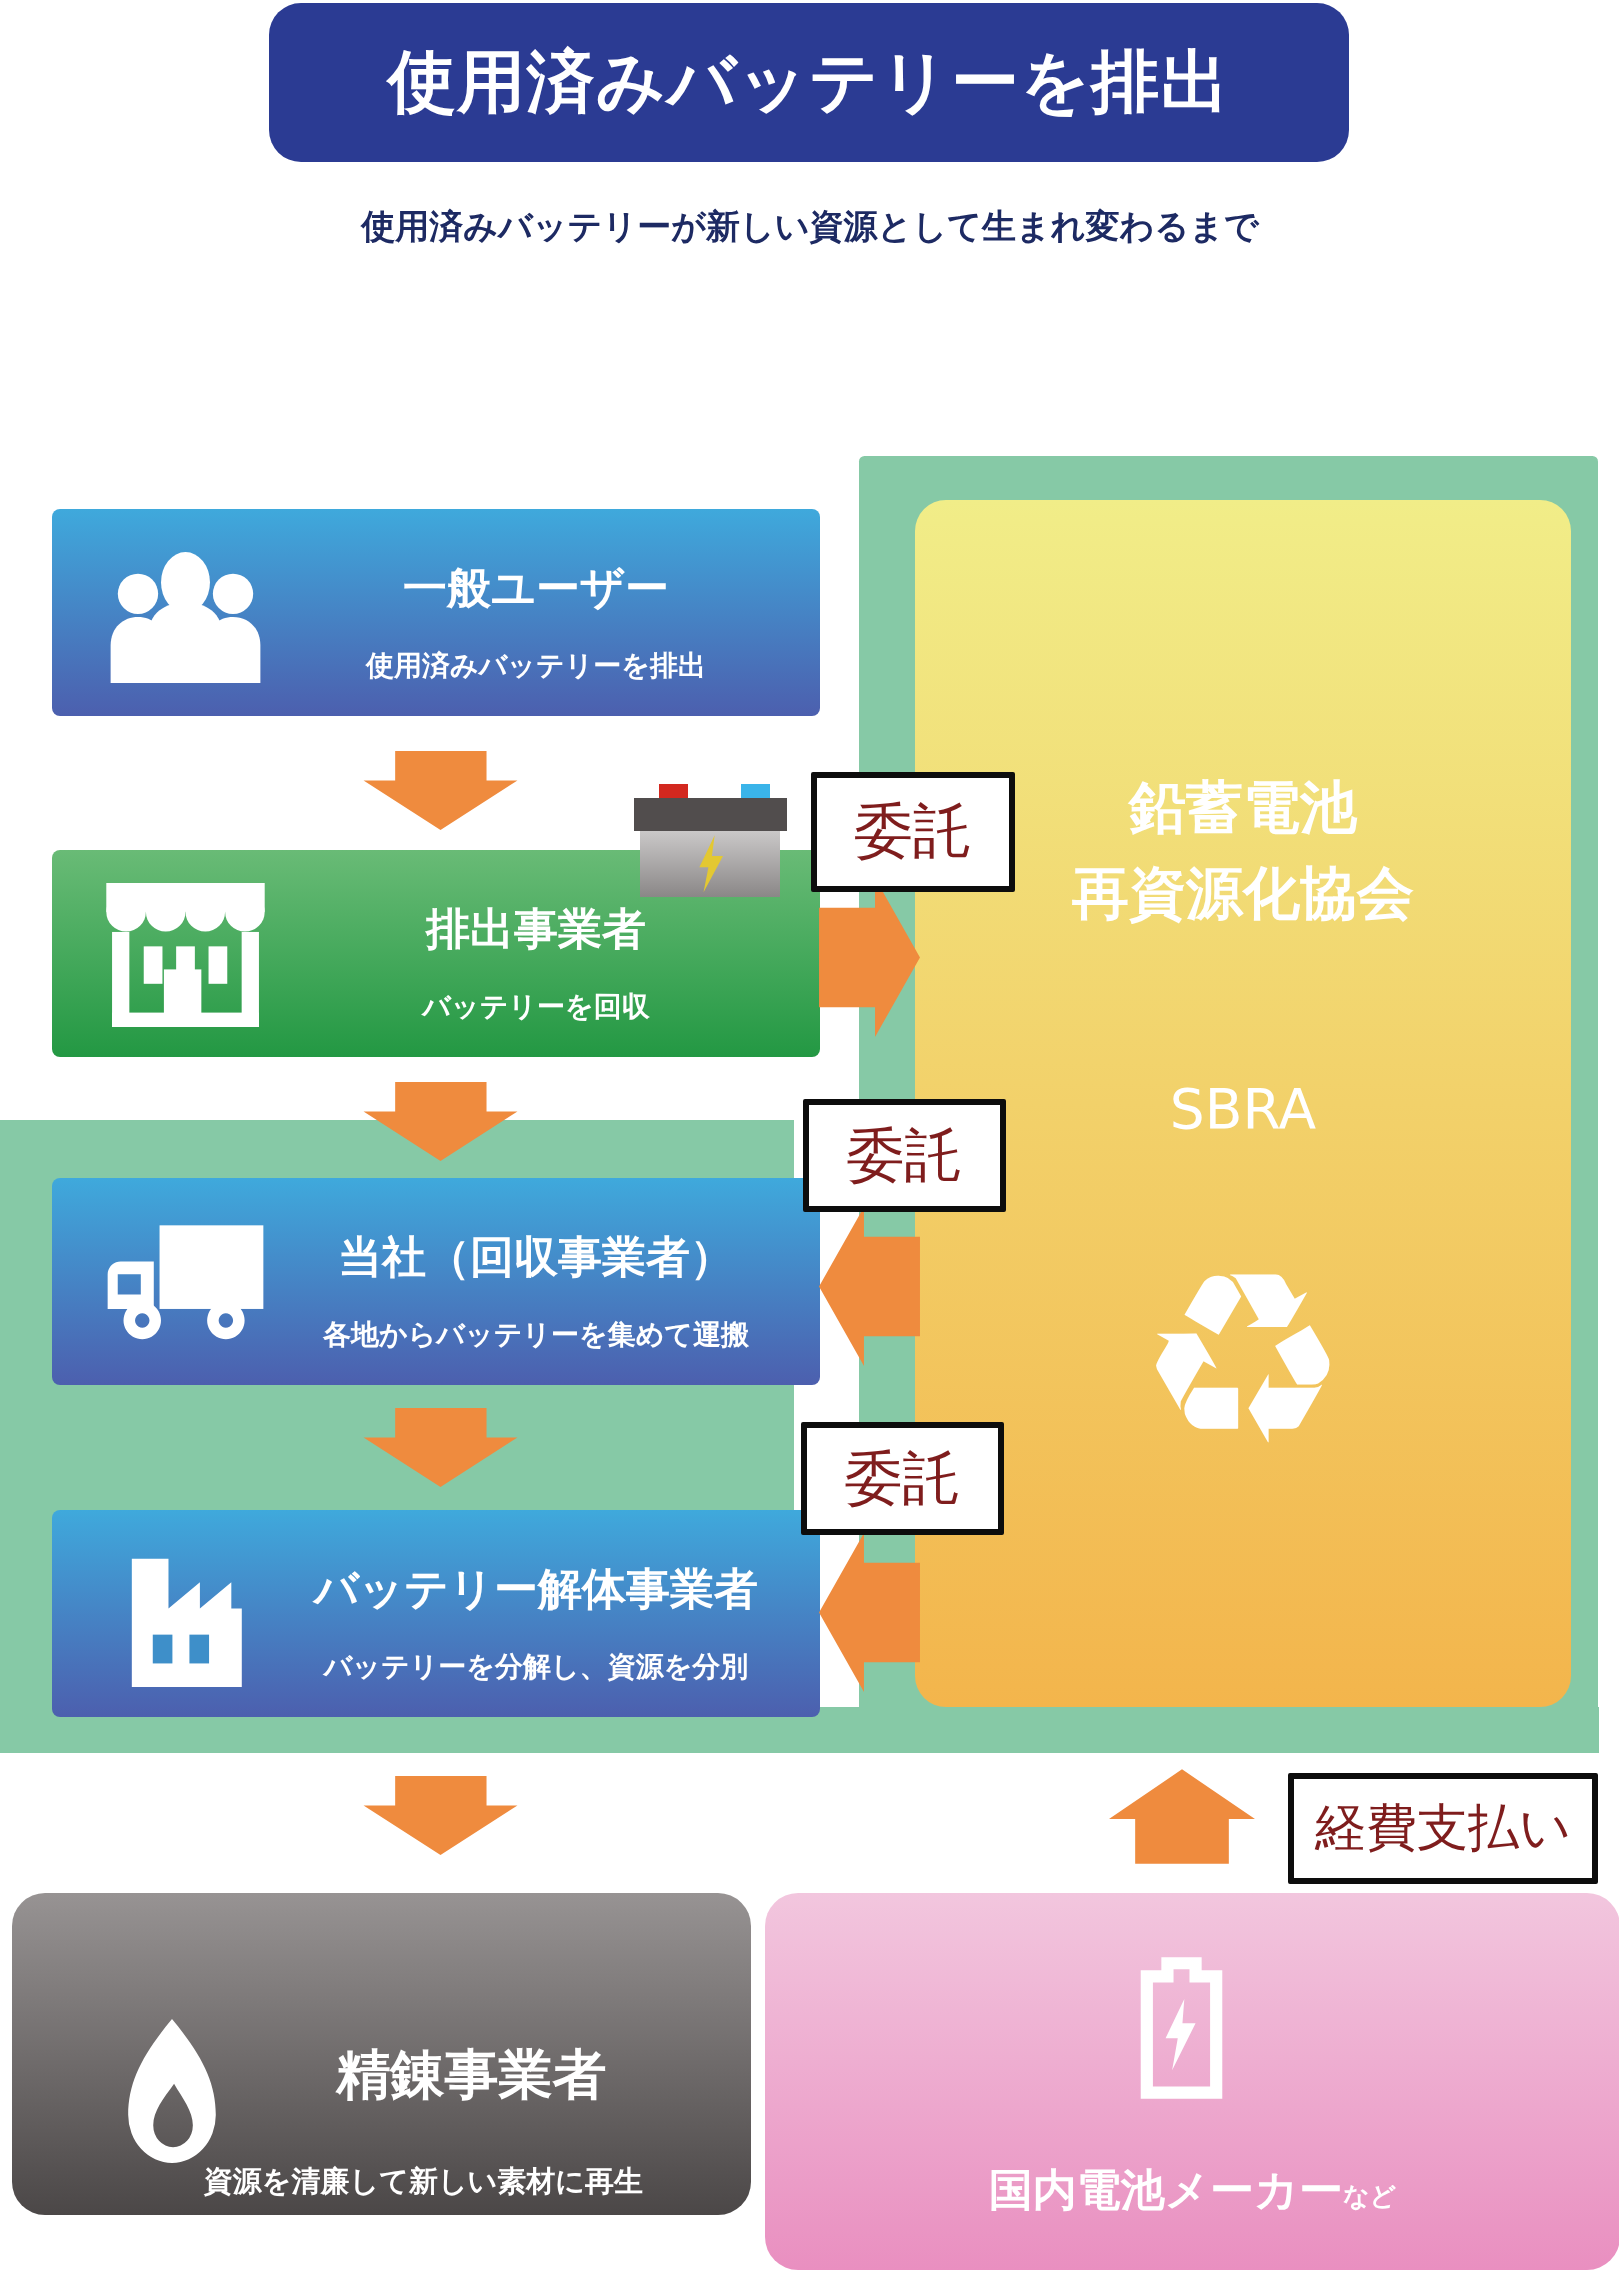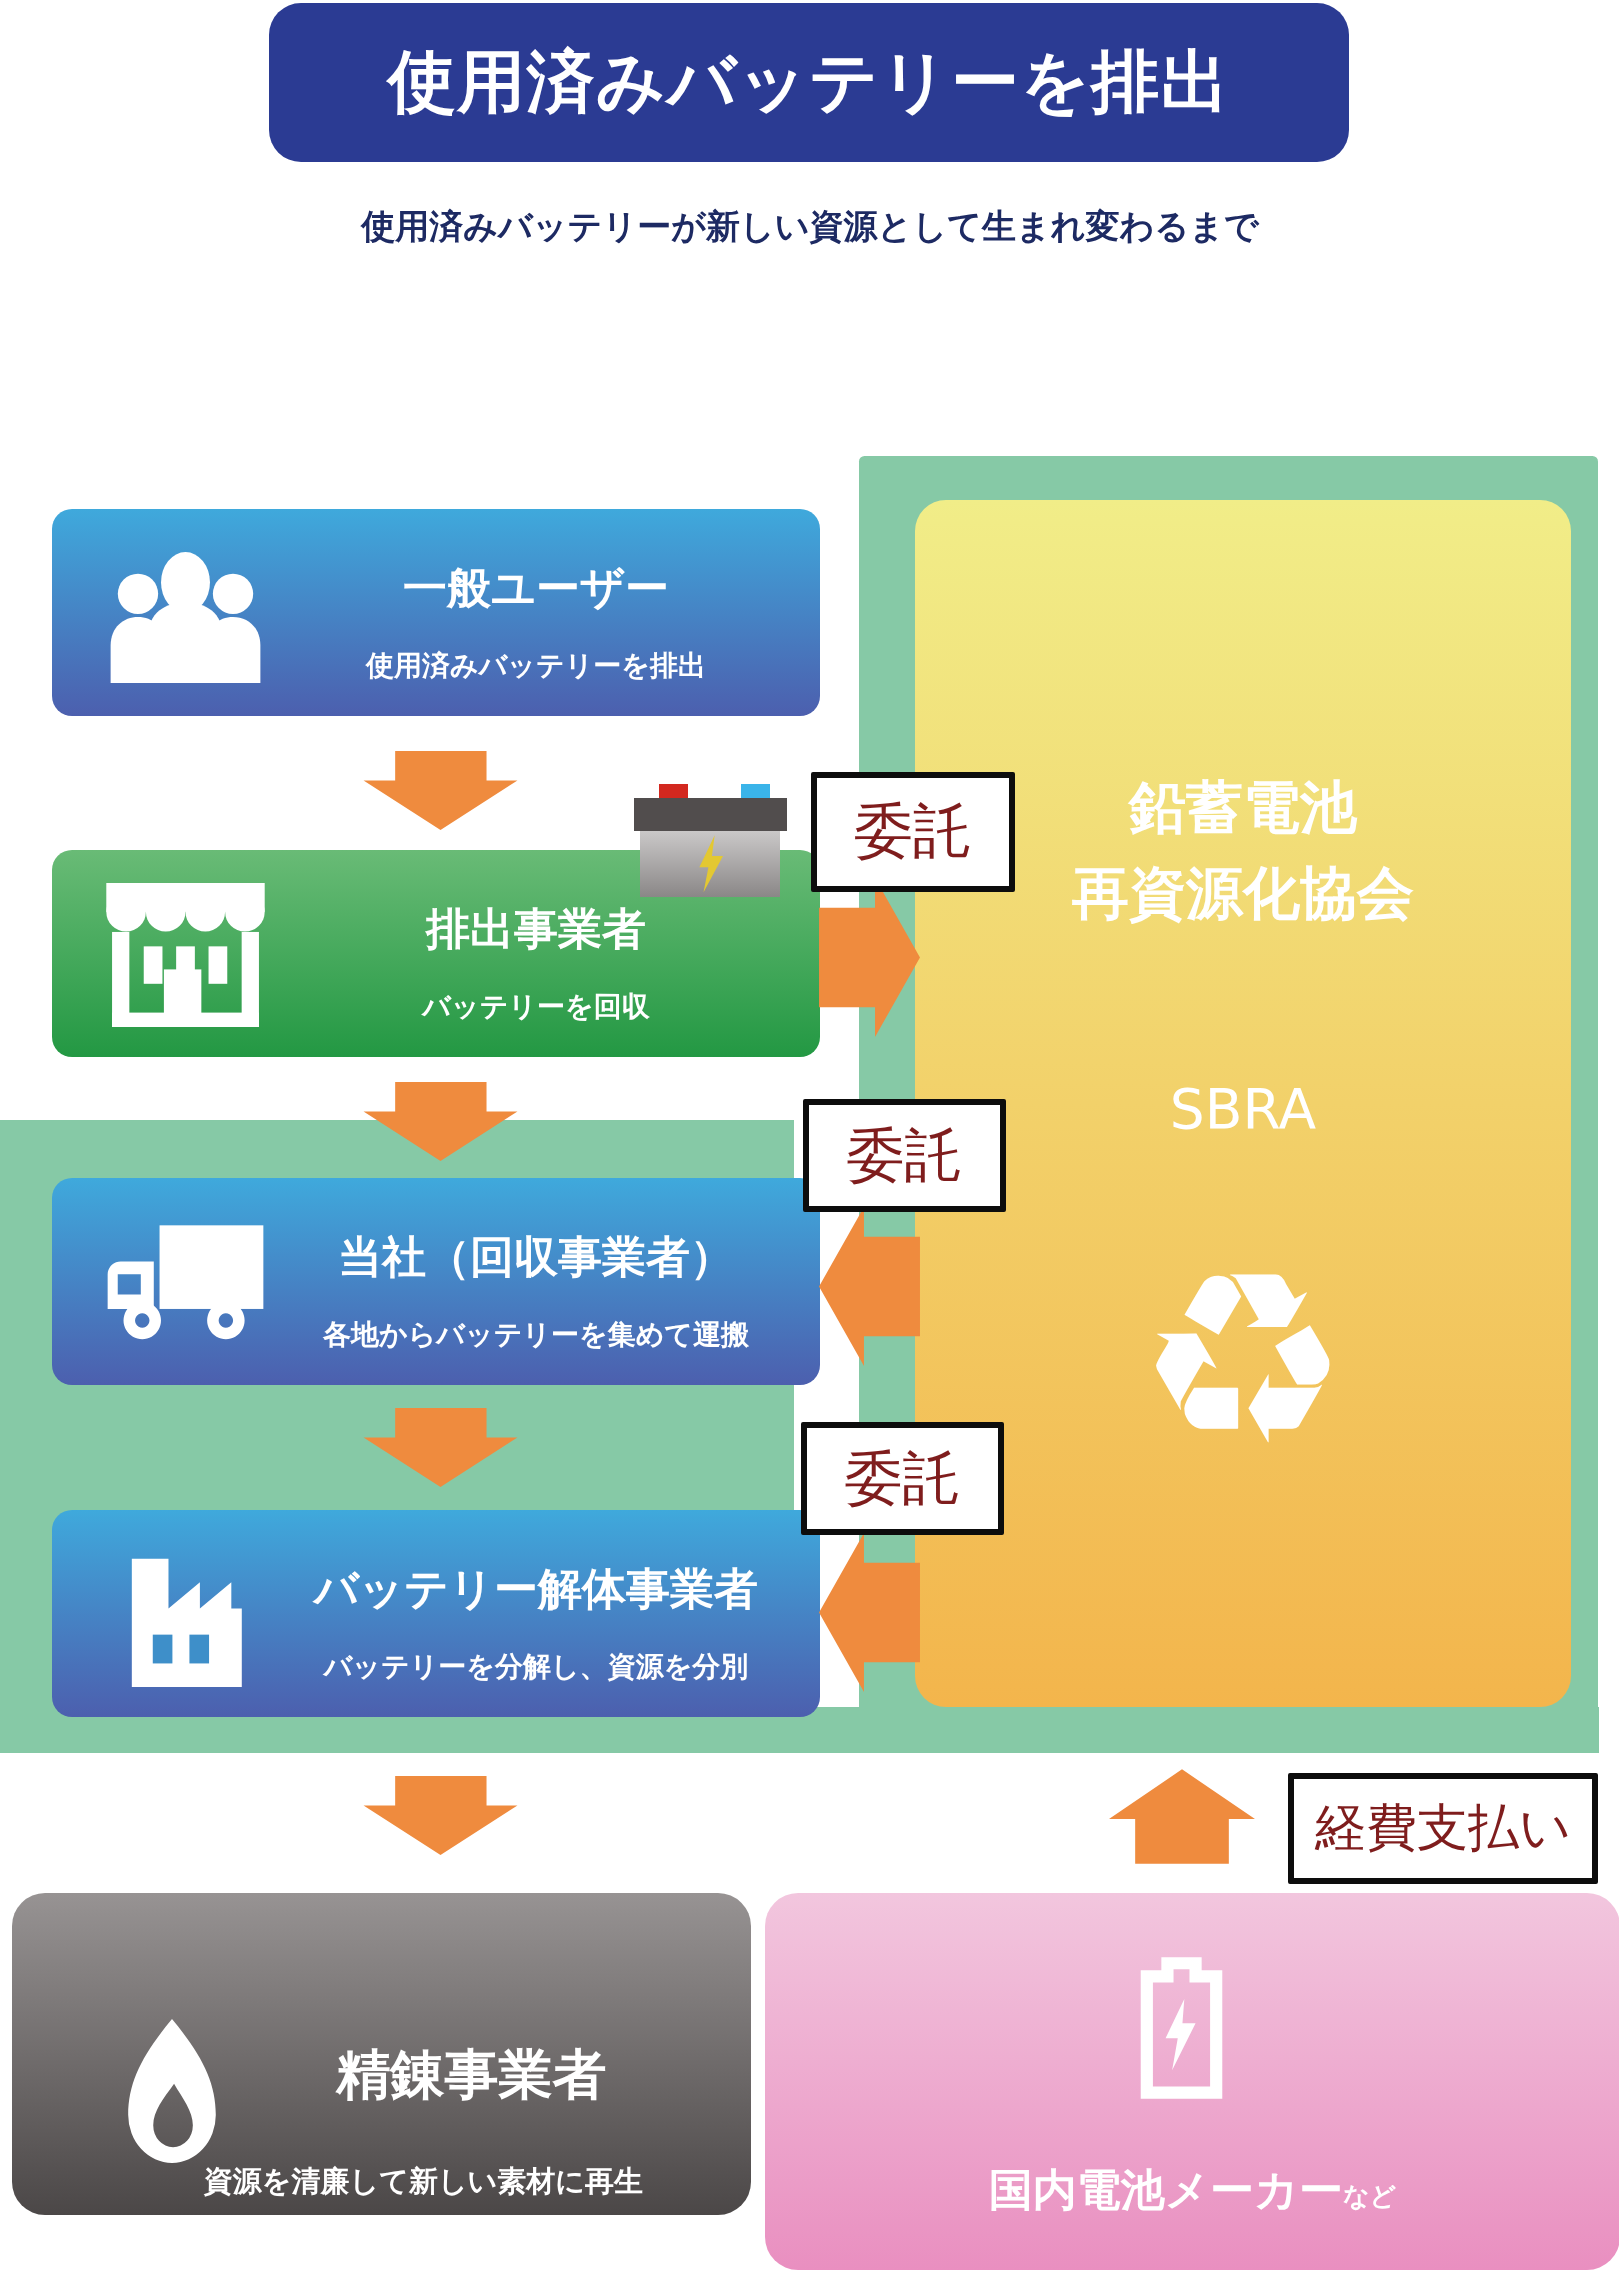--- a/index.html
+++ b/index.html
@@ -27,21 +27,21 @@
   .sbra-box{
     left:915px;top:500px;width:656px;height:1207px;border-radius:31px;
     background:linear-gradient(180deg,#f1ed88 0%,#f3b54c 100%);
   }
   .sbra-name{left:915px;top:765px;width:656px;text-align:center;color:#fff;
     font-size:57px;font-weight:bold;line-height:1.5;}
   .sbra-abbr{left:915px;top:1077px;width:656px;text-align:center;color:#fff;font-size:55px;}
   .recycle{left:915px;top:1225px;width:656px;height:269px;display:flex;align-items:center;
     justify-content:center;color:#fff;font-size:238px;font-family:"DejaVu Sans",sans-serif;}
   
-  .fbox{left:52px;width:768px;height:207px;border-radius:20px;}
+  .fbox{left:52px;width:768px;height:207px;border-radius:8px;}
   .blue-grad{background:linear-gradient(180deg,#3fa9dc 0%,#4c5fae 100%);}
   .green-grad{background:linear-gradient(180deg,#69bb76 0%,#239843 100%);}
   #box-user{top:509px;}
   #box-discharger{top:850px;}
   #box-collector{top:1178px;}
   #box-dismantler{top:1510px;}
   .fbox .t{position:absolute;left:214px;right:14px;top:50px;text-align:center;
     font-size:44px;font-weight:bold;color:#fff;}
   .fbox .s{position:absolute;left:214px;right:14px;top:138px;text-align:center;
     font-size:28px;font-weight:bold;color:#fff;}

